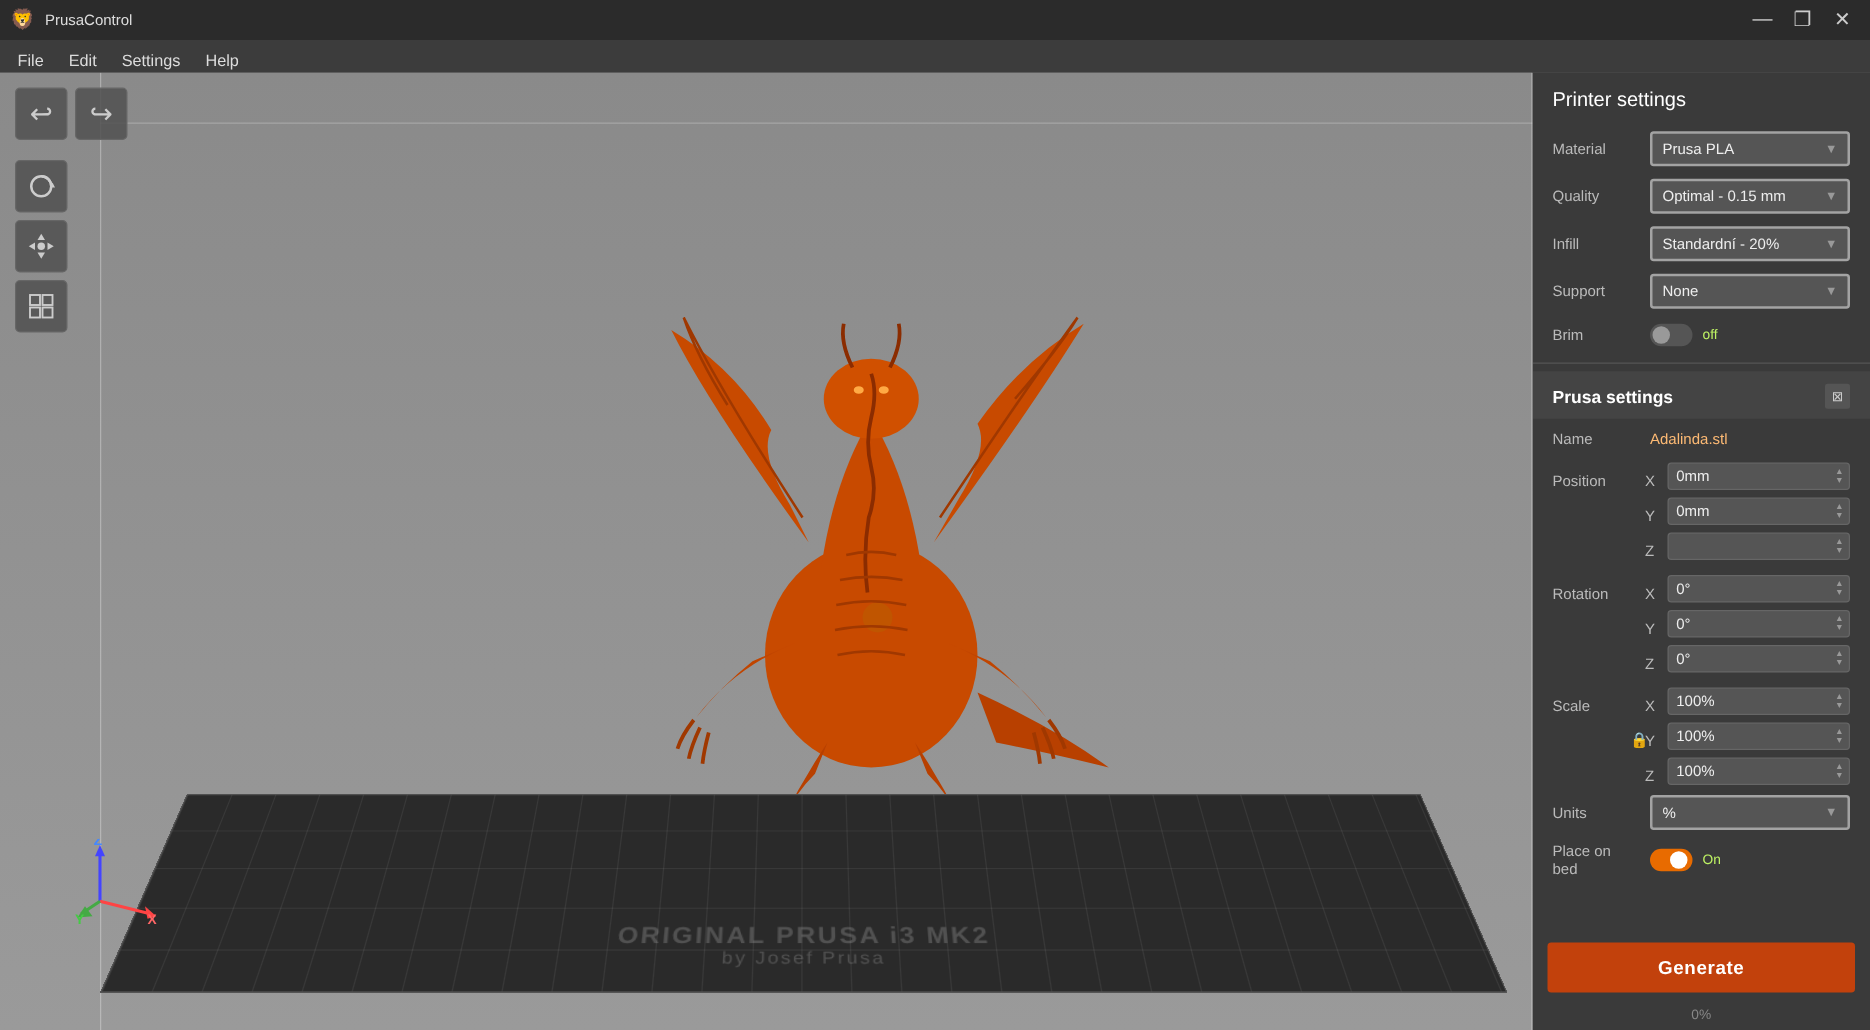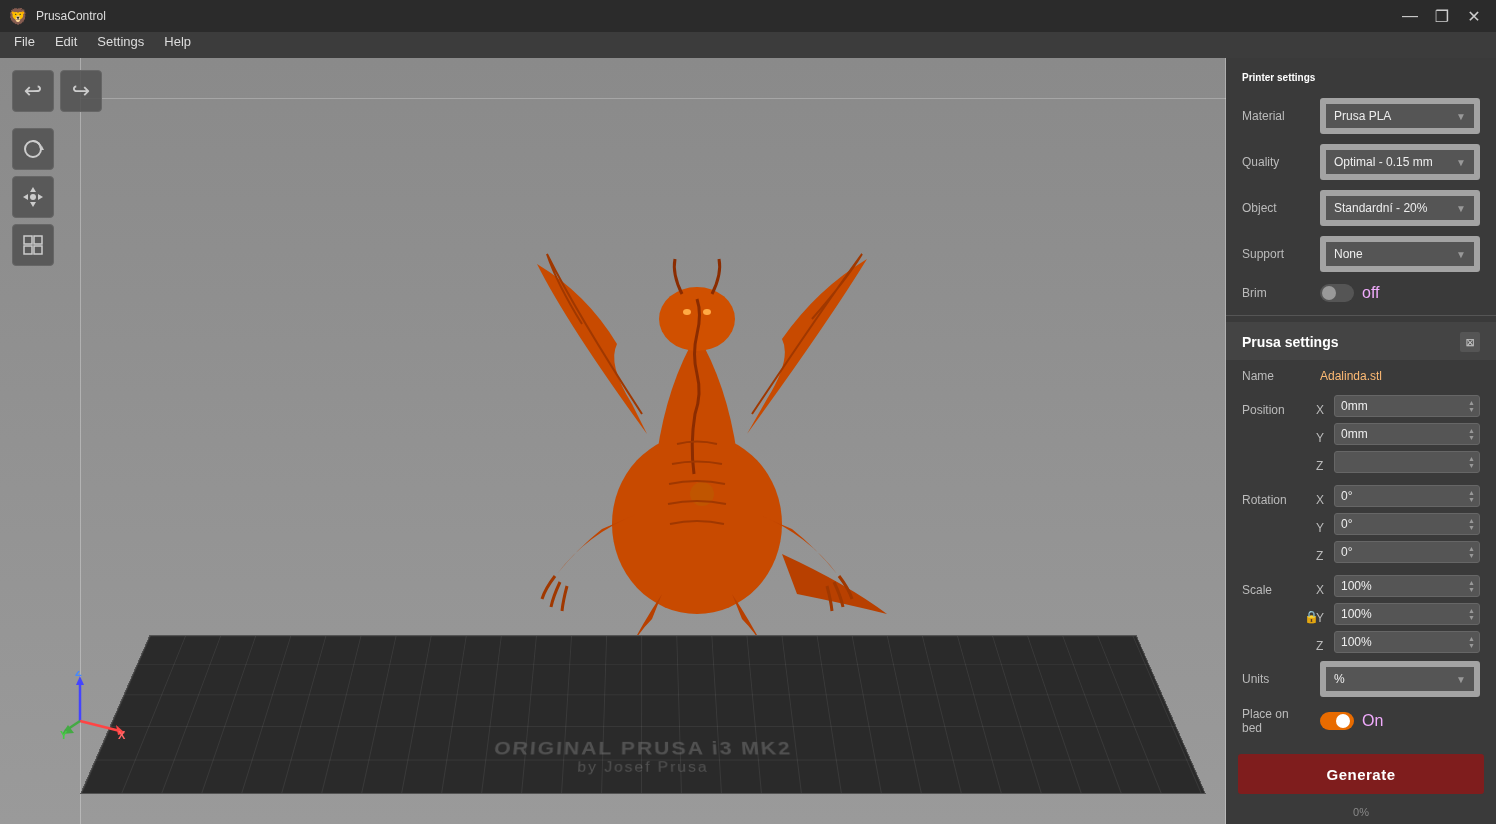--- a/index.html
+++ b/index.html
@@ -39,21 +39,21 @@
       display: flex;
       align-items: center;
       justify-content: center;
     }
 
     
     #menubar {
       background: #3c3c3c;
       height: 26px;
       display: flex;
-      align-items: flex-start;
+      align-items: flex-end;
       padding: 0 4px;
       flex-shrink: 0;
     }
     .menu-item {
       color: #ddd;
       font-size: 13px;
       padding: 2px 10px;
       cursor: pointer;
       border-radius: 2px;
     }
@@ -136,22 +136,22 @@
       background: #3a3a3a;
       display: flex;
       flex-direction: column;
       flex-shrink: 0;
       overflow-y: auto;
     }
 
     
     .section-header {
       color: #fff;
-      font-size: 10px;
-      font-weight: 700;
+      font-size: 16px;
+      font-weight: 400;
       padding: 14px 16px 10px;
     }
 
     .settings-row {
       display: flex;
       align-items: center;
       padding: 5px 16px;
       gap: 8px;
       min-height: 32px;
     }
@@ -162,21 +162,21 @@
       flex-shrink: 0;
     }
     .settings-value {
       flex: 1;
     }
 
     
     .dropdown {
       width: 100%;
       background: #555;
-      border: 6px solid #a3a3a3;
+      border: 2px solid #a3a3a3;
       border-radius: 3px;
       color: #eee;
       font-size: 12px;
       padding: 12px 8px;
       cursor: pointer;
       display: flex;
       align-items: center;
       justify-content: space-between;
       height: 26px;
     }
@@ -213,22 +213,22 @@
     }
     .toggle-knob {
       position: absolute;
       top: 2px;
       width: 14px;
       height: 14px;
       border-radius: 50%;
       transition: left 0.2s;
     }
     .toggle-label {
-      color: #f0abfc;
-      font-size: 16px;
+      color: #bef264;
+      font-size: 11px;
     }
 
     
     .divider {
       height: 1px;
       background: #555;
       margin: 6px 0;
     }
 
     
@@ -320,21 +320,21 @@
 
     
     #generate-bar {
       flex-shrink: 0;
       padding: 8px 12px;
       background: #3a3a3a;
     }
     #generate-btn {
       width: 100%;
       height: 40px;
-      background: #7f1d1d;
+      background: #c2410c;
       border: none;
       border-radius: 3px;
       color: #fff;
       font-size: 15px;
       font-weight: 600;
       cursor: pointer;
       letter-spacing: 0.5px;
     }
 
     #progress-bar-area {
@@ -519,21 +519,21 @@
       <span class="settings-label">Quality</span>
       <div class="settings-value">
         <div class="dropdown">
           <span>Optimal - 0.15 mm</span>
           <span class="dropdown-arrow">▼</span>
         </div>
       </div>
     </div>
 
     <div class="settings-row">
-      <span class="settings-label">Object</span>
+      <span class="settings-label">Infill</span>
       <div class="settings-value">
         <div class="dropdown">
           <span>Standardní - 20%</span>
           <span class="dropdown-arrow">▼</span>
         </div>
       </div>
     </div>
 
     <div class="settings-row">
       <span class="settings-label">Support</span>

